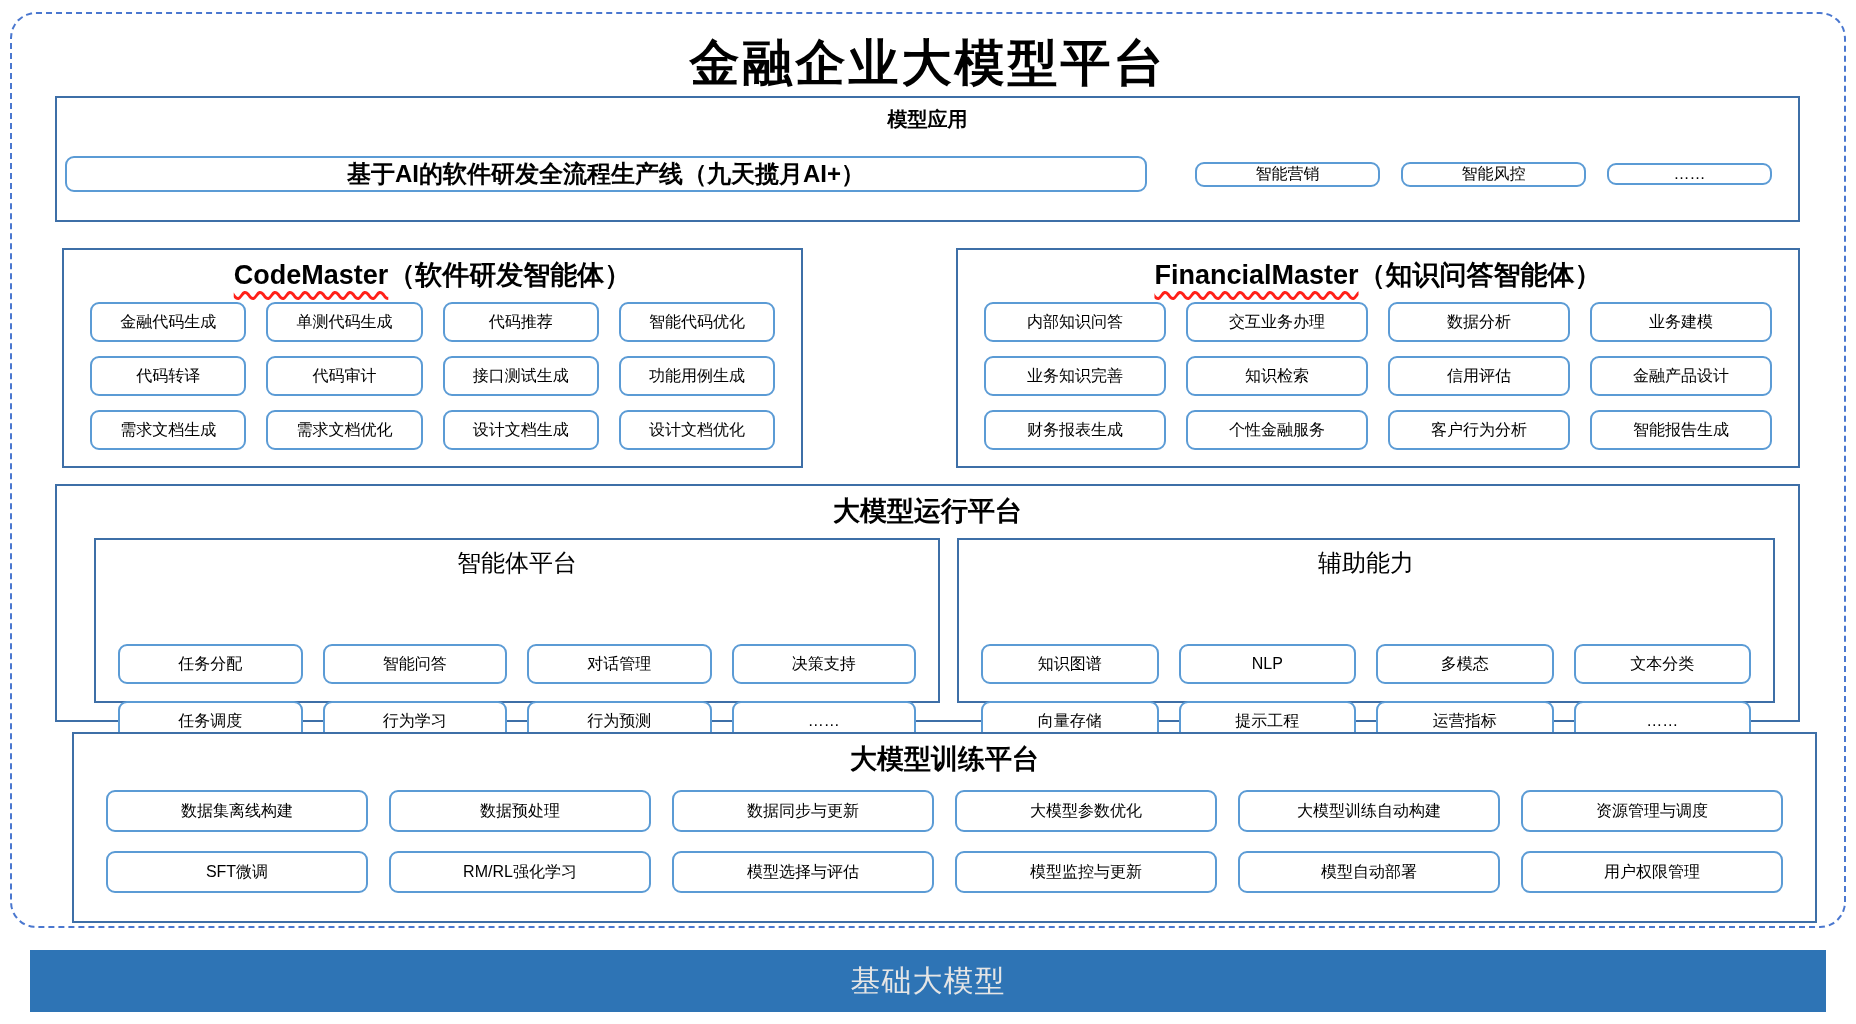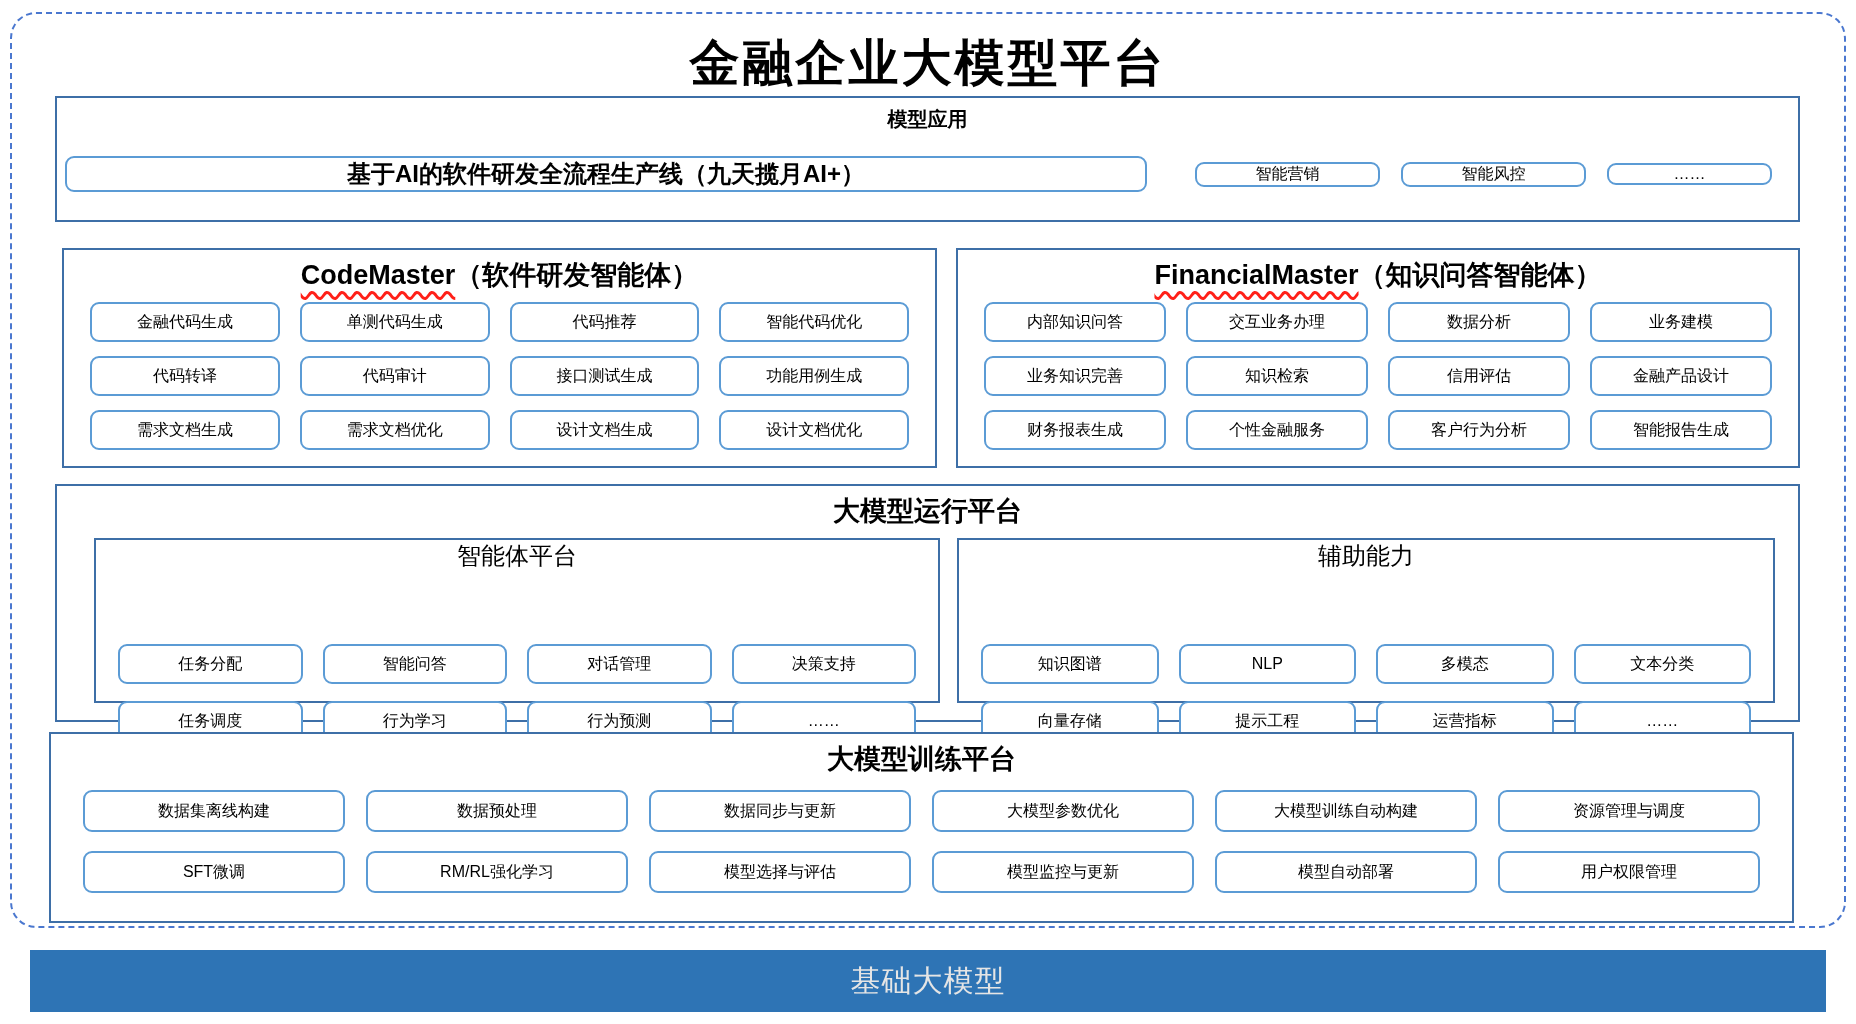--- a/index.html
+++ b/index.html
@@ -35,44 +35,44 @@
   .app-row{
     position:absolute;left:8px;top:52px;right:8px;height:48px;
     display:flex;align-items:center;
   }
   .app-main{width:1082px;font-weight:700;font-size:24px;}
   .app-small{margin-left:21px;}
   .w185{width:185px;}
   .w165{width:165px;}
   .gap48{margin-left:48px;}
   
-  .sec-code{left:50px;top:234px;width:875px;height:220px;}
+  .sec-code{left:50px;top:234px;width:741px;height:220px;}
   .sec-fin{left:944px;top:234px;width:844px;height:220px;}
   .squiggle{
     text-decoration:underline wavy #ff2018;
     text-decoration-thickness:2.5px;text-underline-offset:7px;text-decoration-skip-ink:none;
   }
   .grid{
     display:grid;column-gap:20px;row-gap:14px;
     position:absolute;left:0;right:0;
   }
   .grid .item{height:40px;}
   .grid-agent{grid-template-columns:repeat(4,1fr);top:52px;padding:0 26px;}
   
   .sec-run{left:43px;top:470px;width:1745px;height:238px;}
   .subbox{
     position:absolute;top:52px;height:165px;border:2px solid #3e6fa7;
     background:#ffffff;box-sizing:border-box;
   }
   .subbox-agent{left:37px;width:846px;}
   .subbox-aux{left:900px;width:818px;}
-  .sub-header{text-align:center;font-size:24px;font-weight:400;}
+  .sub-header{text-align:center;font-size:24px;font-weight:400;padding-top:7px;}
   .grid-sub{grid-template-columns:repeat(4,1fr);top:44px;padding:16px 22px;row-gap:17px;margin-top:44px;}
   
-  .sec-train{left:37px;top:718px;width:1745px;height:191px;}
+  .sec-train{left:60px;top:718px;width:1745px;height:191px;}
   .grid-train{grid-template-columns:repeat(6,1fr);top:56px;padding:0 32px;column-gap:21px;row-gap:19px;border-radius:22px;}
   .grid-train .item{height:42px;}
   
   .base-bar{
     position:absolute;left:30px;top:950px;width:1796px;height:62px;
     background:#2e74b5;color:#e5e5e5;display:flex;align-items:center;justify-content:center;
     font-size:30px;letter-spacing:1px;
   }
 </style>
 </head>

